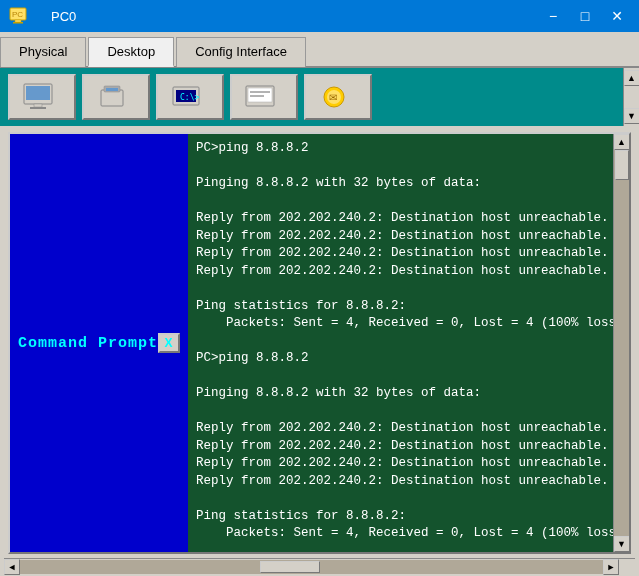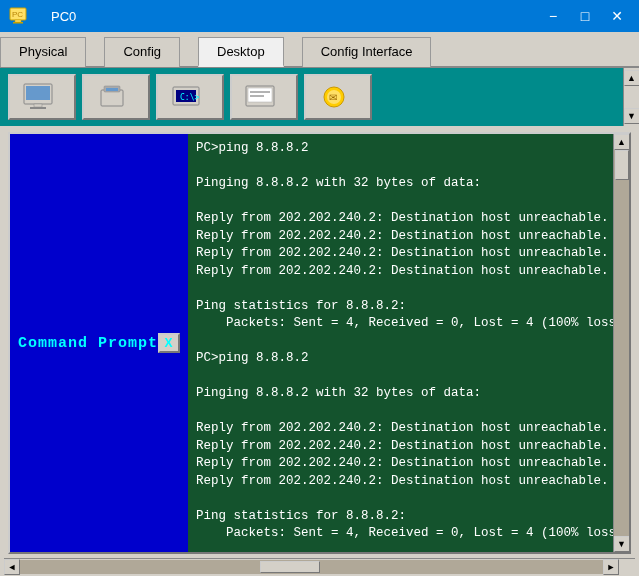--- a/index.html
+++ b/index.html
@@ -49,21 +49,20 @@
       align-items: center;
       justify-content: center;
     }
 
     
     .tab-bar {
       display: flex;
       background: #d4d0c8;
       border-bottom: 2px solid #888;
       padding-top: 4px;
-      gap: 16px;
     }
     .tab {
       padding: 6px 18px;
       border: 1px solid #999;
       border-bottom: none;
       background: #d4d0c8;
       cursor: pointer;
       font-size: 13px;
       margin-right: 2px;
       position: relative;
@@ -258,21 +257,20 @@
   </div>
   <div class="title-bar-controls">
     <button class="title-btn">−</button>
     <button class="title-btn">□</button>
     <button class="title-btn close">✕</button>
   </div>
 </div>
 
 <div class="tab-bar">
   <div class="tab">Physical</div>
-  <div class="tab">Config</div>
   <div class="tab active">Desktop</div>
   <div class="tab">Config Interface</div>
 </div>
 
 <div class="toolbar">
   <div class="toolbar-icon-box">
     <svg width="40" height="30" viewBox="0 0 40 30">
       <rect x="2" y="2" width="28" height="20" rx="1" fill="#d4d0c8" stroke="#888" stroke-width="1"></rect>
       <rect x="4" y="4" width="24" height="14" fill="#6699cc"></rect>
       <rect x="12" y="22" width="8" height="3" fill="#d4d0c8" stroke="#888" stroke-width="0.5"></rect>

